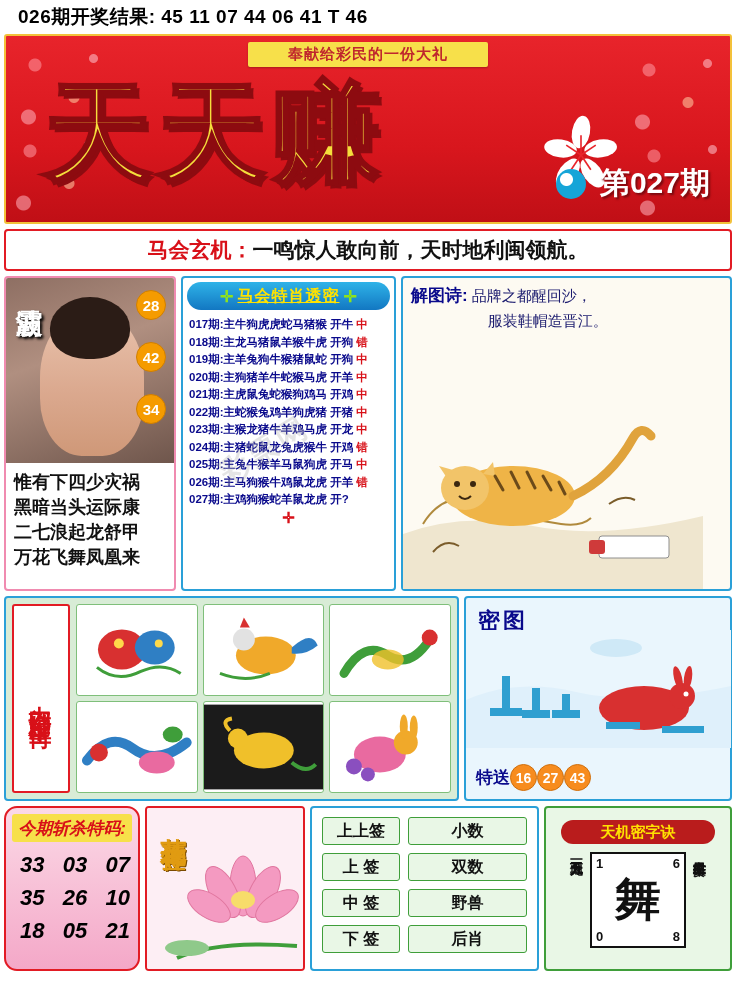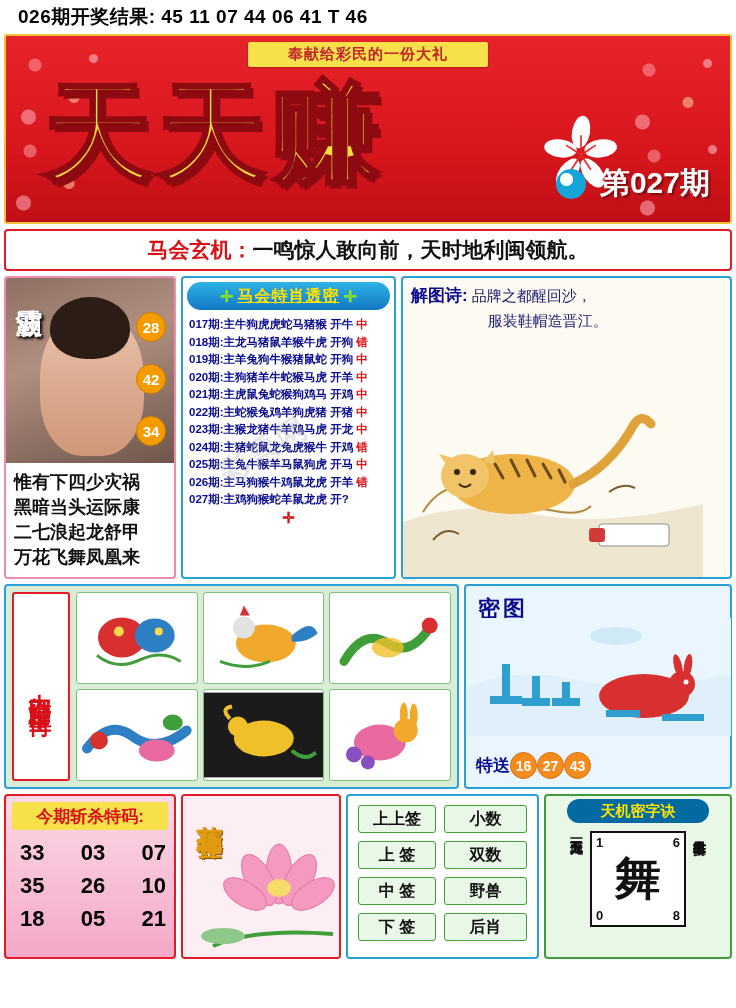--- a/index.html
+++ b/index.html
@@ -103,29 +103,29 @@
   .girl-img::before{
     content:""; position:absolute; left:26%; top:10%; width:48%; height:34%;
     border-radius:50% 50% 45% 45%;
     background:#2b1c16; z-index:2;
   }
   .bobo {
     position:absolute; left:8px; top:10px; z-index:3;
     color:#fff; font-size:27px; font-weight:bold; line-height:30px;
     text-shadow:2px 2px 3px #000; writing-mode:vertical-rl;
   }
-  .num-balls { position:absolute; right:8px; top:12px; z-index:3;margin-top:22px; }
+  .num-balls { position:absolute; right:8px; top:12px; z-index:3; }
   .ball {
     width:30px; height:30px; border-radius:50%;
     background:#f59b00; color:#fff; font-size:15px; font-weight:bold;
     display:flex; align-items:center; justify-content:center;
     margin-bottom:22px; border:1px solid #d07f00;
   }
   .poem {
-    padding:6px 4px 8px 8px; font-size:18px; line-height:25px; color:#111;
+    padding:6px 4px 20px 8px; font-size:18px; line-height:25px; color:#111;
     font-family:"DejaVu Serif", serif; font-weight:bold;
   }
 
   
   .rec-panel { width:215px; border:2px solid #2aa0d8; border-radius:4px; background:#fff; }
   .rec-head {
     margin:4px; height:28px; border-radius:14px;
     background: linear-gradient(180deg,#2fb3e8,#1277c2);
     display:flex; align-items:center; justify-content:center; gap:4px;
   }
@@ -162,40 +162,40 @@
   .mitu-art { position:absolute; left:0; right:0; top:32px; height:118px; }
   .tesong { position:absolute; left:10px; bottom:8px; display:flex; align-items:center; }
   .tesong .lb { color:#0a0a8c; font-size:17px; font-weight:bold; }
   .tball {
     width:27px; height:27px; border-radius:50%; background:#f78c1e; color:#fff;
     font-size:14px; font-weight:bold; display:flex; align-items:center; justify-content:center;
     border:1px solid #cf6f0d;
   }
 
   
-  .kill-panel { width:172px; height:165px; border:2px solid #e21b24; border-radius:4px;
-    background: linear-gradient(180deg,#fbd9e6,#f4a8c8); position:relative; }
+  .kill-panel { width:136px; height:165px; border:2px solid #e21b24; border-radius:13px;
+    background: linear-gradient(180deg,#fbd9e6,#f4a8c8); position:relative;font-style:italic; }
   .kill-head { margin:6px 6px 0 6px; height:28px; background:#f7e04a; border-radius:3px;
     display:flex; align-items:center; justify-content:center; color:#d81018; font-size:17px; font-weight:bold; }
   .kill-nums { padding:6px 8px 0 14px; }
   .kill-row { display:flex; justify-content:space-between; font-size:22px; font-weight:bold; color:#000; line-height:33px; }
 
   .lotus-panel { width:160px; height:165px; border:2px solid #e21b24; border-radius:4px; background:#fdeef4; position:relative; overflow:hidden;}
   .lotus-title { position:absolute; left:10px; top:10px; color:#e09b12; font-size:26px; font-weight:bold;
     writing-mode:vertical-rl; letter-spacing:2px; text-shadow:1px 1px 0 #7a4a00;}
 
   .sign-panel { flex:1; height:165px; border:2px solid #2aa0d8; border-radius:4px; background:#fff; padding:8px 10px; }
   .sign-row { display:flex; align-items:center; height:30px; margin-bottom:6px; }
   .sign-k { width:78px; border:1px solid #3f9e3a; border-radius:3px; background:#e9f7e6; color:#111;
     font-size:16px; font-weight:bold; text-align:center; line-height:26px; height:28px; }
   .sign-v { flex:1; margin-left:8px; border:1px solid #3f9e3a; border-radius:3px; background:#e9f7e6; color:#111;
     font-size:16px; font-weight:bold; text-align:center; line-height:26px; height:28px;}
 
   .code-panel { width:188px; height:165px; border:2px solid #3f9e3a; border-radius:4px; background:#e9f7e6; position:relative;}
-  .code-head { margin:3px auto 0 auto; width:142px; height:24px; border-radius:12px; background:#0369a1;
+  .code-head { margin:12px auto 0 auto; width:154px; height:24px; border-radius:12px; background:#b91c1c;
     color:#ffe200; font-size:15px; font-weight:bold; display:flex; align-items:center; justify-content:center;}
   .code-body { display:flex; align-items:center; justify-content:center; margin-top:8px; gap:6px; }
   .side-txt { font-size:13px; font-weight:bold; color:#111; writing-mode:vertical-rl; line-height:15px; height:96px;}
   .code-box { width:96px; height:96px; border:2px solid #111; background:#fff; position:relative; }
   .code-box .big { position:absolute; left:0; right:0; top:50%; transform:translateY(-50%);
     text-align:center; font-size:46px; font-weight:bold; font-family:"DejaVu Serif",serif; color:#111;}
   .c-num { position:absolute; font-size:13px; font-weight:bold; color:#111;}
   .c-tl { left:4px; top:2px; } .c-tr { right:4px; top:2px; }
   .c-bl { left:4px; bottom:2px; } .c-br { right:4px; bottom:2px; }
 

